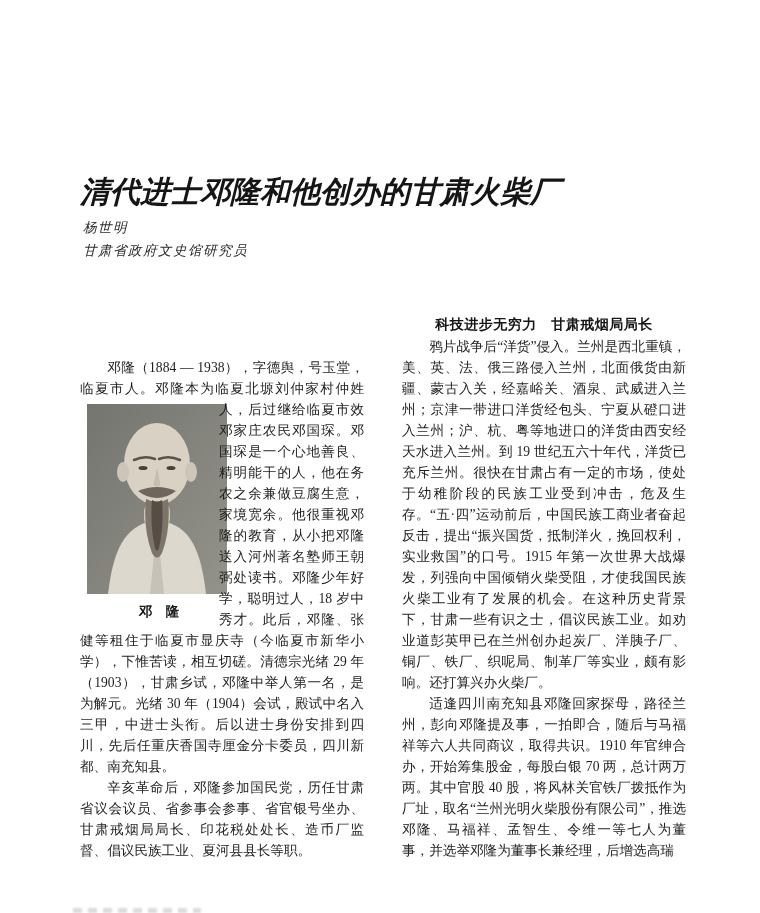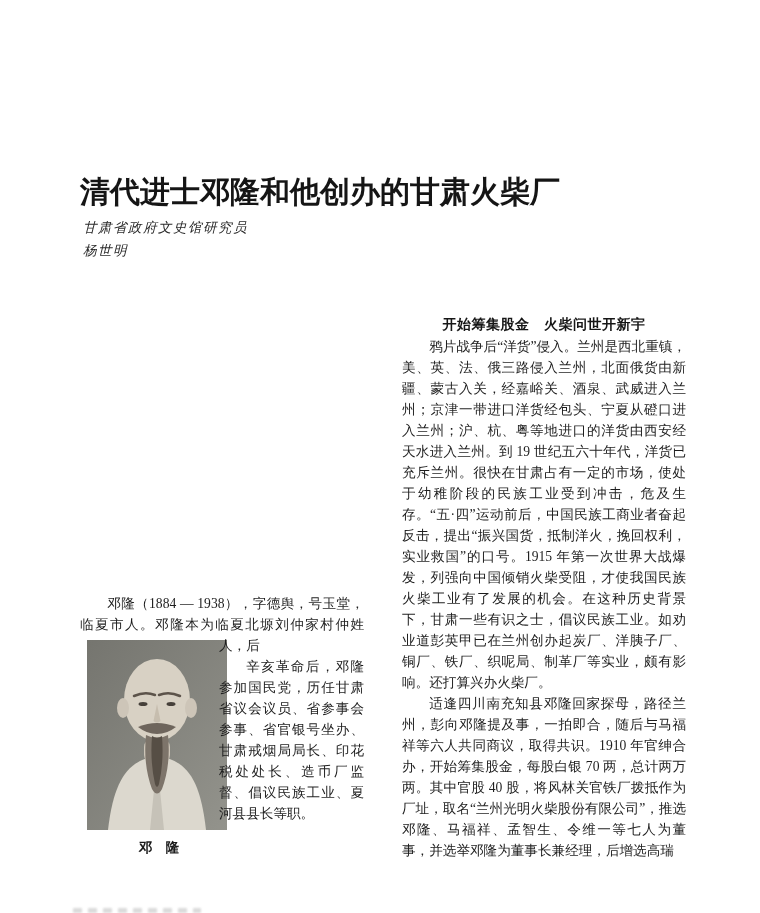--- a/index.html
+++ b/index.html
@@ -15,20 +15,21 @@
   }
   .article-title {
     position: absolute;
     left: 80px;
     top: 152px;
     font-size: 30px;
     font-weight: 700;
     letter-spacing: 0px;
     color: #151515;
     white-space: nowrap;
+    font-style: italic;
   }
   .author-block {
     position: absolute;
     left: 83px;
     top: 216px;
     font-size: 13.5px;
     line-height: 23px;
     letter-spacing: 1.5px;
     color: #2a2a2a;
     font-style: italic;
@@ -94,22 +95,22 @@
   }
 </style>
 </head>
 <body>
 
 <div class="page">
 
   <h1 class="article-title">清代进士邓隆和他创办的甘肃火柴厂</h1>
 
   <div class="author-block">
+    <div>杨世明</div>
     <div>甘肃省政府文史馆研究员</div>
-    <div>杨世明</div>
   </div>
 
   <div class="columns">
 
     <div class="col">
       <p class="para"><span>邓隆（1884 — 1938），字德舆，号玉堂，临夏市人。邓隆本为临夏北塬刘仲家村仲姓人，后</span><span class="figure-float">
             <span class="photo-frame">
               <svg viewBox="0 0 140 190" xmlns="http://www.w3.org/2000/svg">
         <defs>
           <linearGradient id="bgGrad" x1="0" y1="0" x2="1" y2="1">
@@ -128,26 +129,26 @@
         <path d="M72 55 q 10 -4 21 1" stroke="#5c534a" stroke-width="2.5" fill="none" stroke-linecap="round"></path>
         <ellipse cx="56" cy="64" rx="4.5" ry="2.1" fill="#46403a"></ellipse>
         <ellipse cx="84" cy="64" rx="4.5" ry="2.1" fill="#46403a"></ellipse>
         <path d="M70 64 L 66.5 81 q 3.5 3 7 0 Z" fill="#c6bdae"></path>
         <path d="M51 87 q 19 -8 38 0 q -9 7 -19 7 q -10 0 -19 -7 Z" fill="#6e655c"></path>
         <path d="M59 95 q 11 6 22 0 q 3 30 -6 54 q -5 9 -10 0 q -9 -24 -6 -54 Z" fill="#7d746a"></path>
         <path d="M65 96 q 5 3 10 0 q 2 26 -3 48 q -2 6 -4 0 q -5 -22 -3 -48 Z" fill="#564e45"></path>
       </svg>
             </span>
             <span class="photo-caption">邓　隆</span>
-          </span></p>
+          </span><span>过继给临夏市效邓家庄农民邓国琛。邓国琛是一个心地善良、精明能干的人，他在务农之余兼做豆腐生意，家境宽余。他很重视邓隆的教育，从小把邓隆送入河州著名塾师王朝弼处读书。邓隆少年好学，聪明过人，18 岁中秀才。此后，邓隆、张健等租住于临夏市显庆寺（今临夏市新华小学），下惟苦读，相互切磋。清德宗光绪 29 年（1903），甘肃乡试，邓隆中举人第一名，是为解元。光绪 30 年（1904）会试，殿试中名入三甲，中进士头衔。后以进士身份安排到四川，先后任重庆香国寺厘金分卡委员，四川新都、南充知县。</span></p>
       <p class="para">辛亥革命后，邓隆参加国民党，历任甘肃省议会议员、省参事会参事、省官银号坐办、甘肃戒烟局局长、印花税处处长、造币厂监督、倡议民族工业、夏河县县长等职。</p>
     </div>
 
     <div class="col">
-      <h2 class="section-heading">开始筹集股金　火柴问世开新宇</h2>
+      <h2 class="section-heading">科技进步无穷力　甘肃戒烟局局长</h2>
       <p class="para">鸦片战争后“洋货”侵入。兰州是西北重镇，美、英、法、俄三路侵入兰州，北面俄货由新疆、蒙古入关，经嘉峪关、酒泉、武威进入兰州；京津一带进口洋货经包头、宁夏从磴口进入兰州；沪、杭、粤等地进口的洋货由西安经天水进入兰州。到 19 世纪五六十年代，洋货已充斥兰州。很快在甘肃占有一定的市场，使处于幼稚阶段的民族工业受到冲击，危及生存。“五·四”运动前后，中国民族工商业者奋起反击，提出“振兴国货，抵制洋火，挽回权利，实业救国”的口号。1915 年第一次世界大战爆发，列强向中国倾销火柴受阻，才使我国民族火柴工业有了发展的机会。在这种历史背景下，甘肃一些有识之士，倡议民族工业。如劝业道彭英甲已在兰州创办起炭厂、洋胰子厂、铜厂、铁厂、织呢局、制革厂等实业，颇有影响。还打算兴办火柴厂。</p>
       <p class="para">适逢四川南充知县邓隆回家探母，路径兰州，彭向邓隆提及事，一拍即合，随后与马福祥等六人共同商议，取得共识。1910 年官绅合办，开始筹集股金，每股白银 70 两，总计两万两。其中官股 40 股，将风林关官铁厂拨抵作为厂址，取名“兰州光明火柴股份有限公司”，推选邓隆、马福祥、孟智生、令维一等七人为董事，并选举邓隆为董事长兼经理，后增选高瑞</p>
     </div>
 
   </div>
 
   <div class="cutoff-fragment"></div>
 
 </div>
 

